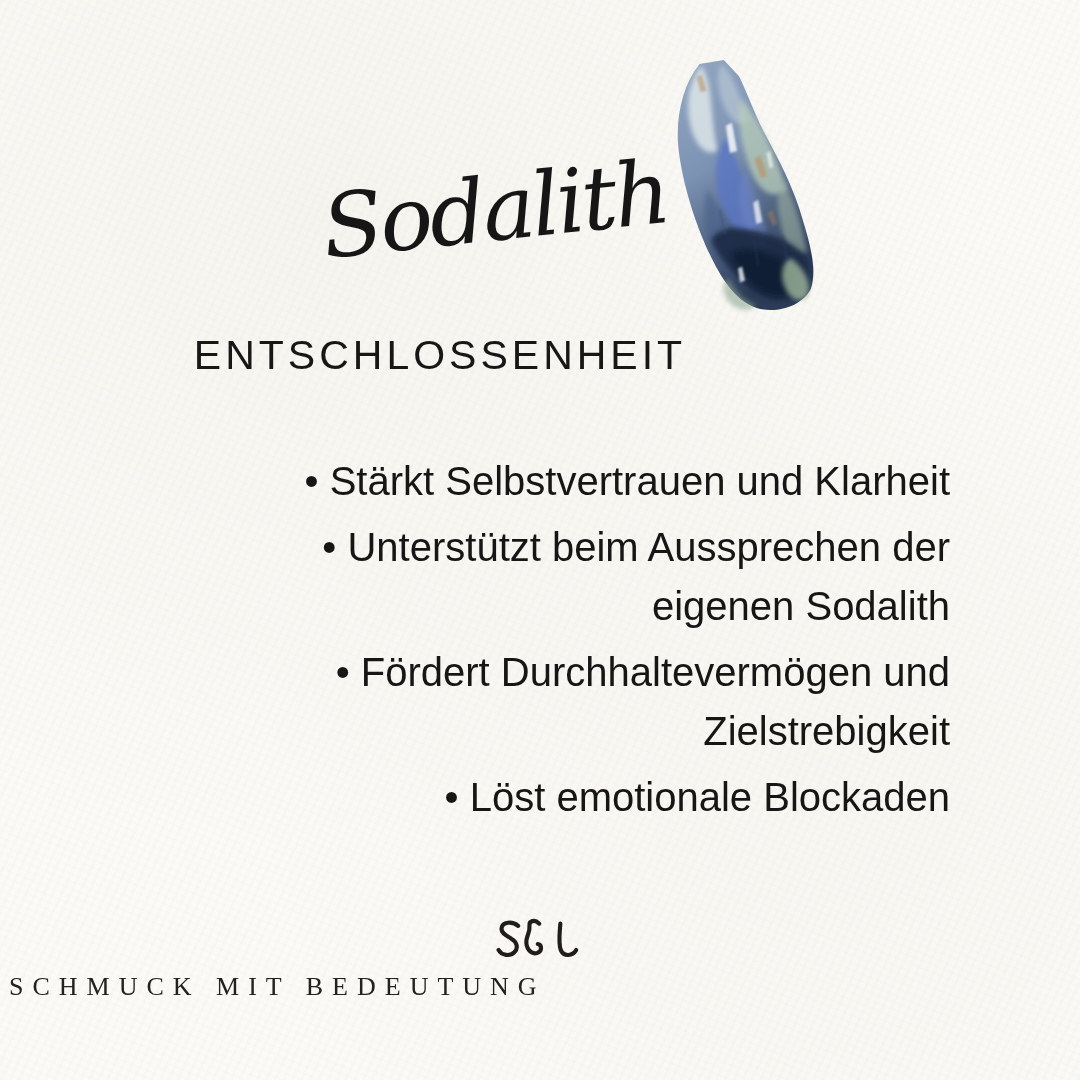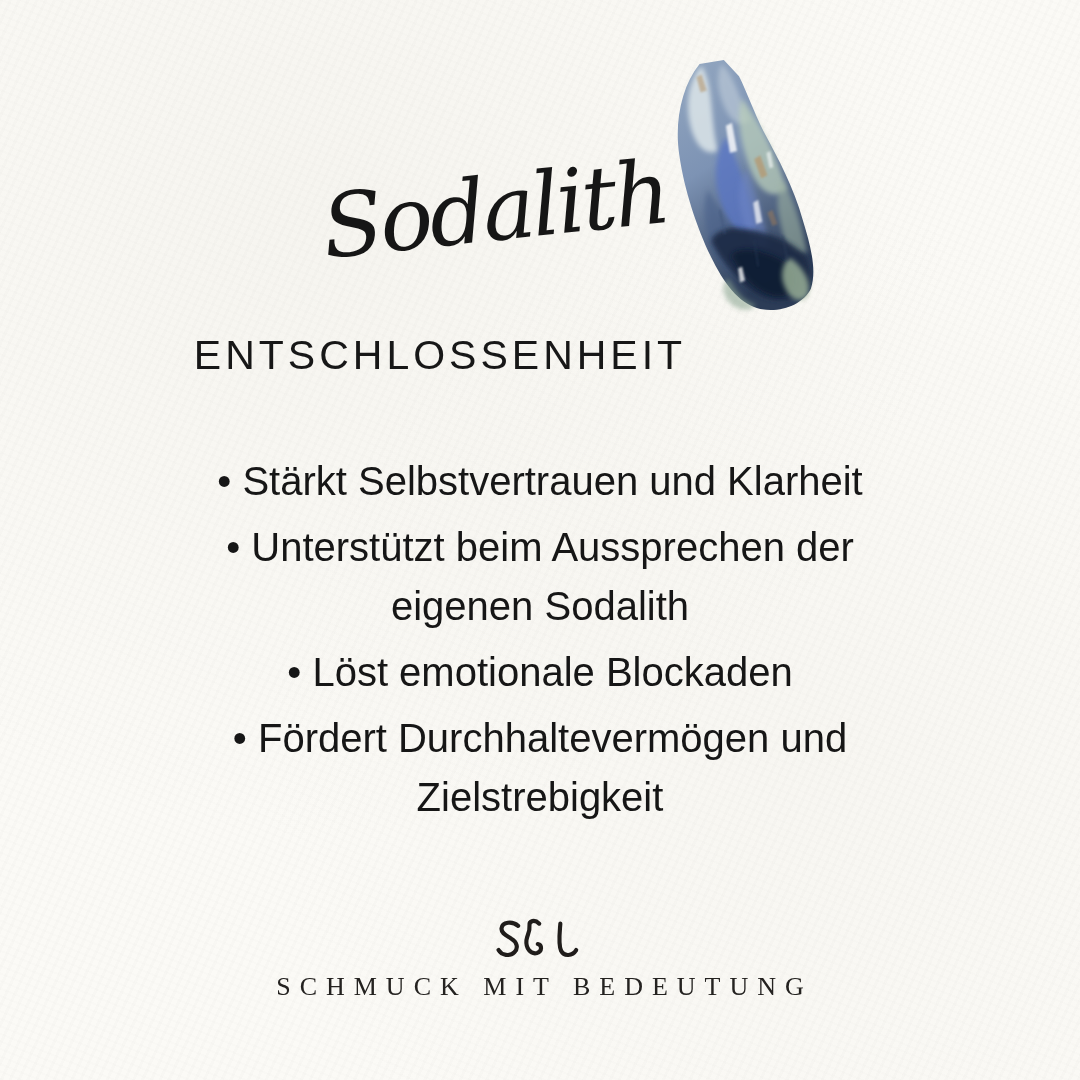--- a/index.html
+++ b/index.html
@@ -36,35 +36,35 @@
     position:absolute;left:0;top:332px;width:880px;
     text-align:center;
     font-size:41px;
     letter-spacing:4px;
     font-weight:400;
     color:#171717;
   }
   .benefits{
     position:absolute;left:50%;top:452px;transform:translateX(-50%);
     width:820px;
-    text-align:center;
+    text-align:right;
     font-size:40px;
     color:#161616;
   }
   .bullet-item{
     line-height:59px;
     margin-bottom:7px;
   }
   .brand-logo{
     position:absolute;left:50%;top:916px;transform:translateX(-50%);
     width:98px;height:50px;
   }
   .tagline{
     position:absolute;left:0;top:972px;width:1080px;
-    text-align:center;
+    text-align:left;
     font-family:"Liberation Serif",serif;
     font-size:26px;
     letter-spacing:9px;
     padding-left:9px;
     box-sizing:border-box;
     color:#242220;
   }
 </style>
 </head>
 <body>
@@ -123,22 +123,22 @@
     <path d="M112,180 l4,26" stroke="#243450" stroke-width="2" opacity="0.6" filter="url(#softer)"></path>
     <path d="M140,176 l5,24" stroke="#2c3d58" stroke-width="2" opacity="0.5" filter="url(#softer)"></path>
     <path d="M78,150 l5,24" stroke="#3c5178" stroke-width="2" opacity="0.5" filter="url(#softer)"></path>
   </svg>
 
   <div class="heading">ENTSCHLOSSENHEIT</div>
 
   <div class="benefits">
       <div class="bullet-item"><span>• Stärkt Selbstvertrauen und Klarheit</span><br></div>
       <div class="bullet-item"><span>• Unterstützt beim Aussprechen der</span><br><span>eigenen Sodalith</span></div>
+      <div class="bullet-item"><span>• Fördert Durchhaltevermögen und</span><br><span>Zielstrebigkeit</span></div>
       <div class="bullet-item"><span>• Löst emotionale Blockaden</span></div>
-      <div class="bullet-item"><span>• Fördert Durchhaltevermögen und</span><br><span>Zielstrebigkeit</span></div>
     </div>
 
   <svg class="brand-logo" viewBox="0 0 130 64" role="img" aria-label="SOL">
     <g fill="none" stroke="#201d1b" stroke-width="5.5" stroke-linecap="round">
 
       <path d="M36,12 C28,5 15,7 14,15 C13,22 21,25 27,29 C34,33 37,41 31,47 C25,53 14,51 10,44"></path>
 
       <path d="M64,9 C58,3 50,5 51,12 C52,19 48,24 47,31 C46,41 52,50 61,48 C68,46 68,37 62,36"></path>
 
       <path d="M92,9 C91,22 89,36 93,45 C97,53 108,52 113,44"></path>

